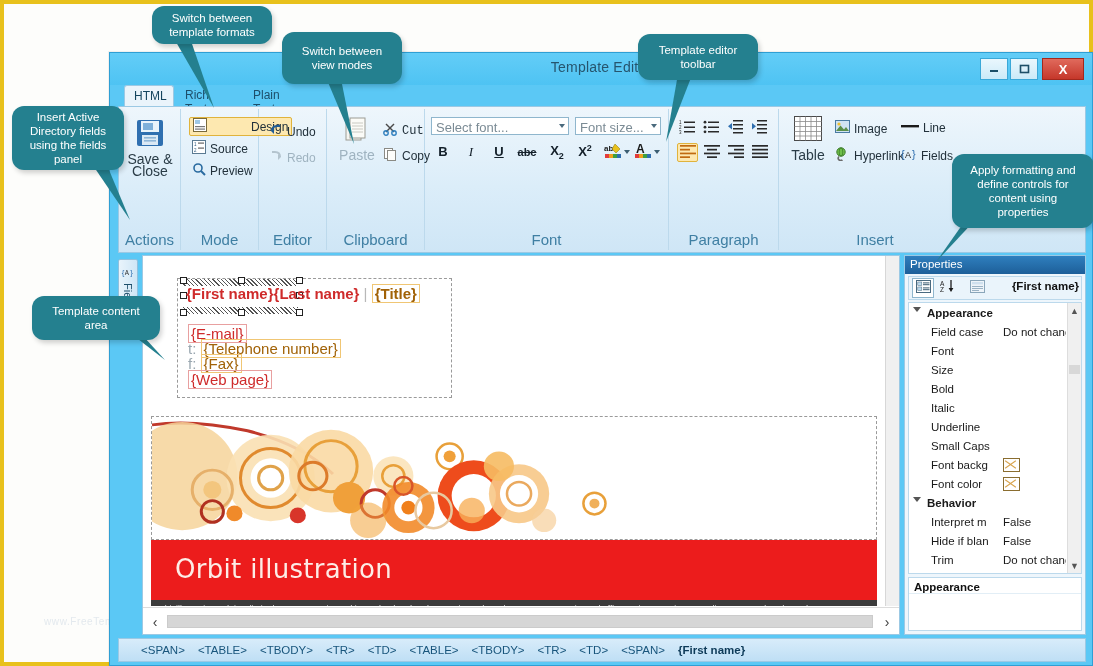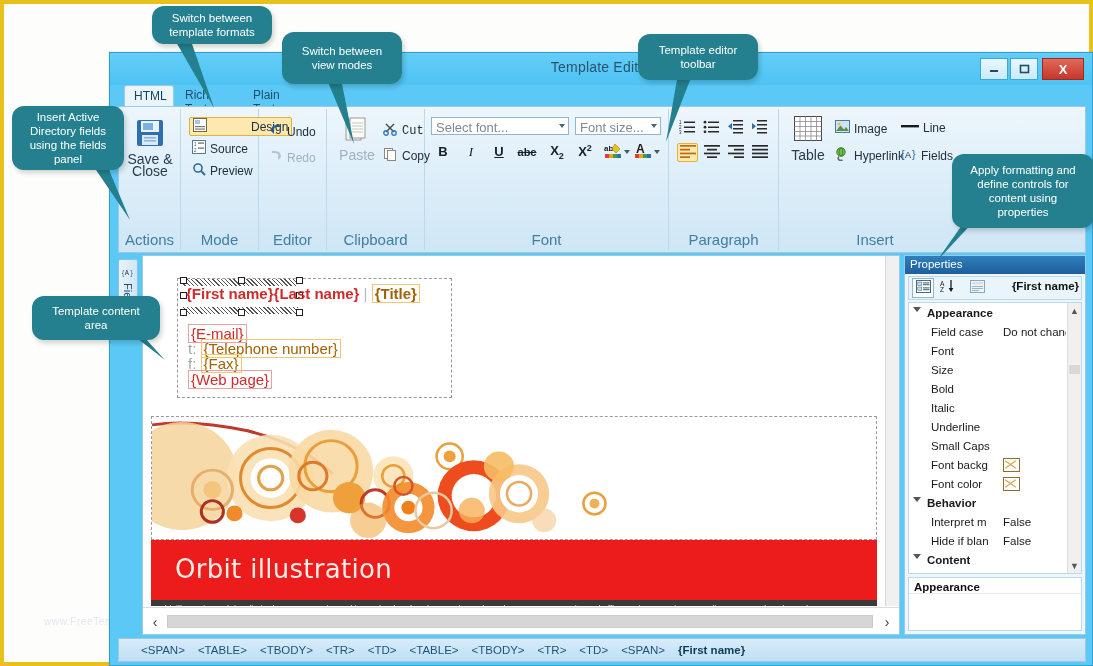--- a/index.html
+++ b/index.html
@@ -820,24 +820,20 @@
                 <span class="pval"></span>
               </div>
               <div class="prow">
                 <span class="pname">Interpret m</span>
                 <span class="pval">False</span>
               </div>
               <div class="prow">
                 <span class="pname">Hide if blan</span>
                 <span class="pval">False</span>
               </div>
-              <div class="prow cat">
-                <span class="pname"><i class="tri"></i>Content</span>
-                <span class="pval"></span>
-              </div>
               <div class="prow">
                 <span class="pname">Trim</span>
                 <span class="pval">Do not change</span>
               </div>
             </div>
           <div id="pgrid-scroll">
             <div class="sb-arrow" style="top:0;">▲</div>
             <div style="position:absolute;left:1px;top:62px;width:11px;height:9px;background:#d8d8d8;"></div>
             <div class="sb-arrow" style="bottom:0;">▼</div>
           </div>

